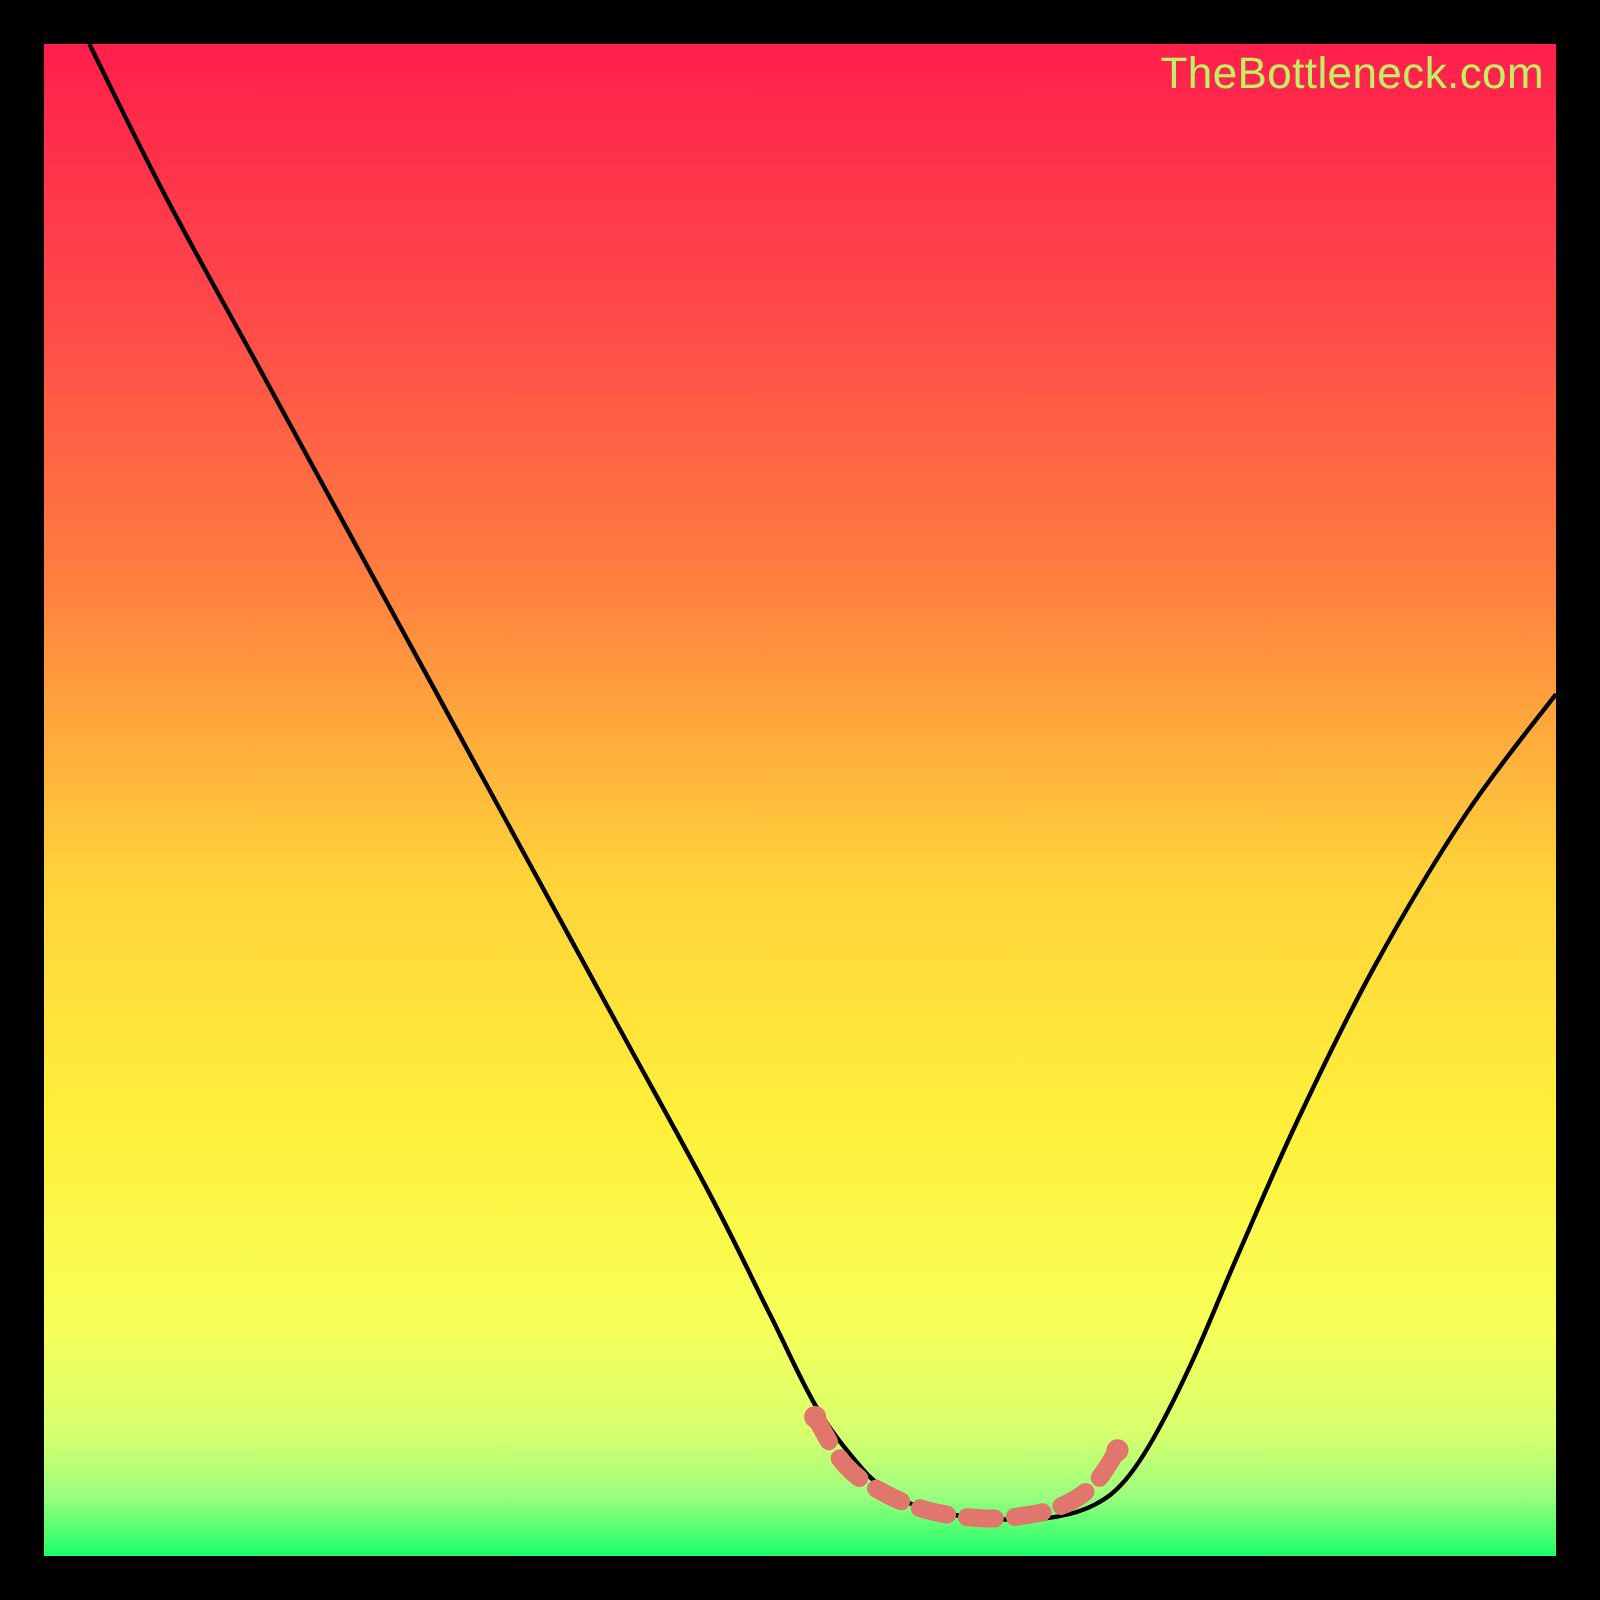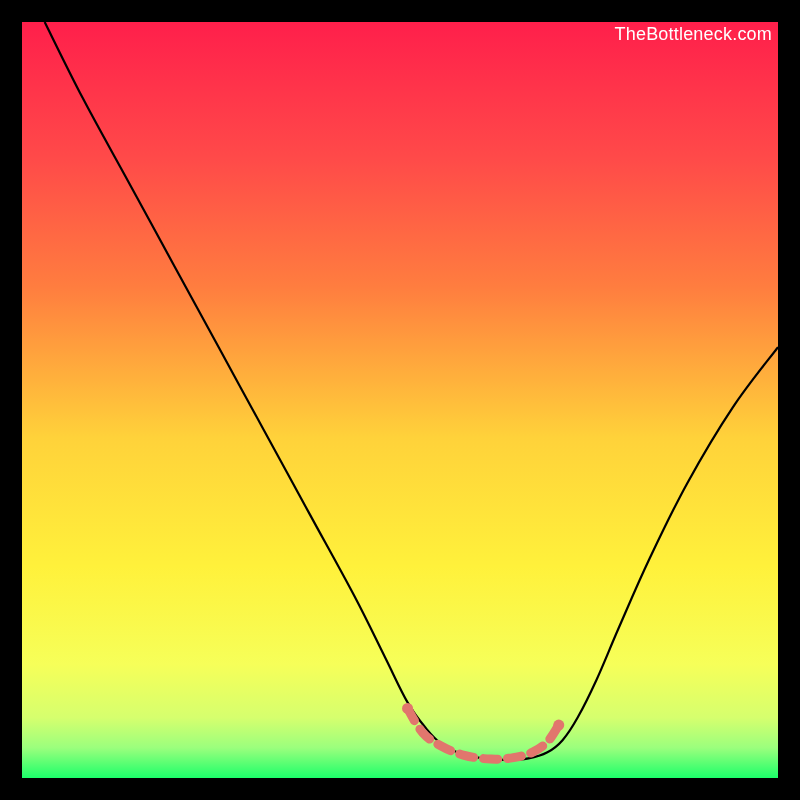--- a/index.html
+++ b/index.html
@@ -23,22 +23,22 @@
     position: absolute;
     left: 0;
     top: 0;
     width: 756px;
     height: 756px;
   }
   .watermark {
     position: absolute;
     top: 2px;
     right: 6px;
-    color: #ffffff;
-    font-size: 18px;
+    color: #bef264;
+    font-size: 22px;
     font-weight: 500;
     letter-spacing: 0.2px;
     user-select: none;
   }
 </style>
 </head>
 <body>
 
 <div class="frame">
   <svg class="plot" viewBox="0 0 756 756" preserveAspectRatio="none">

